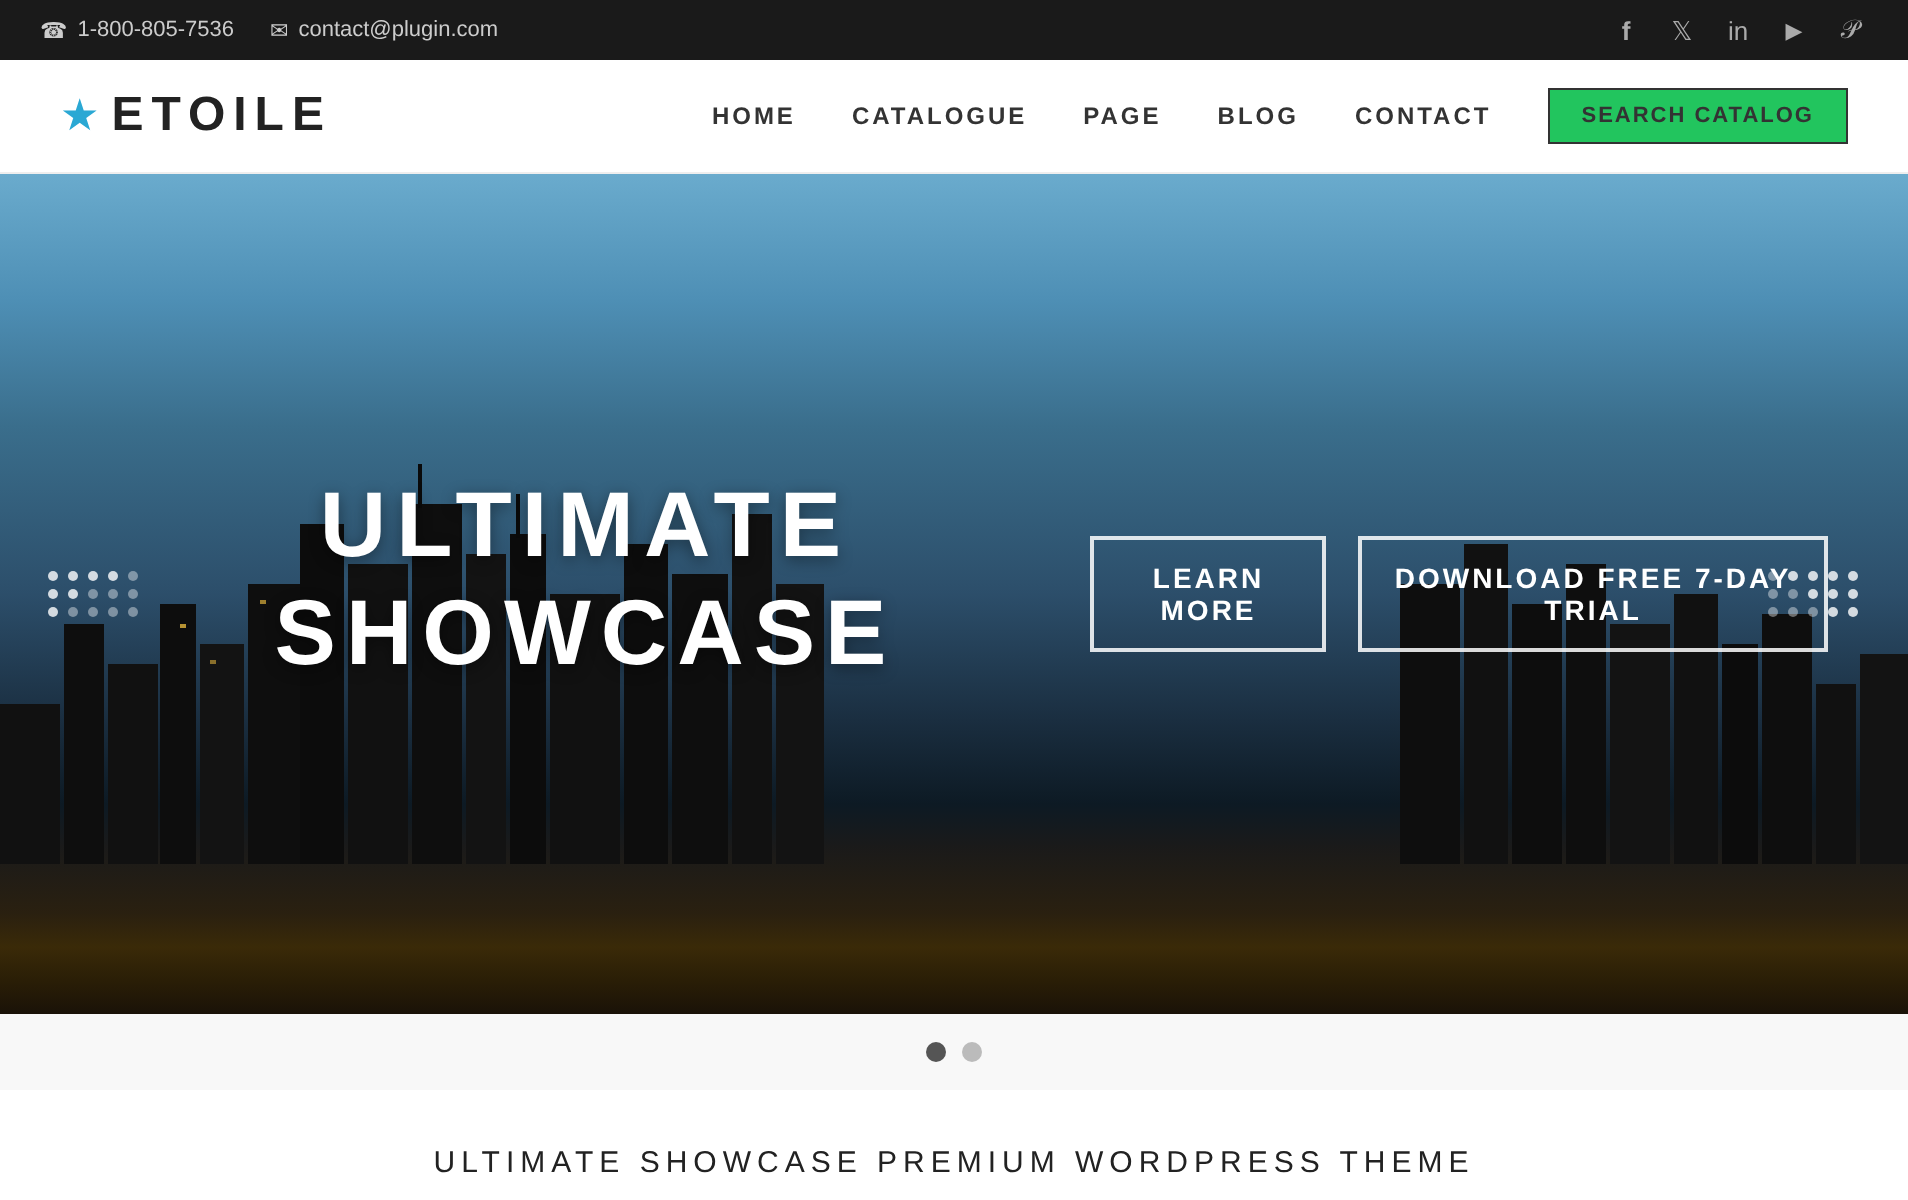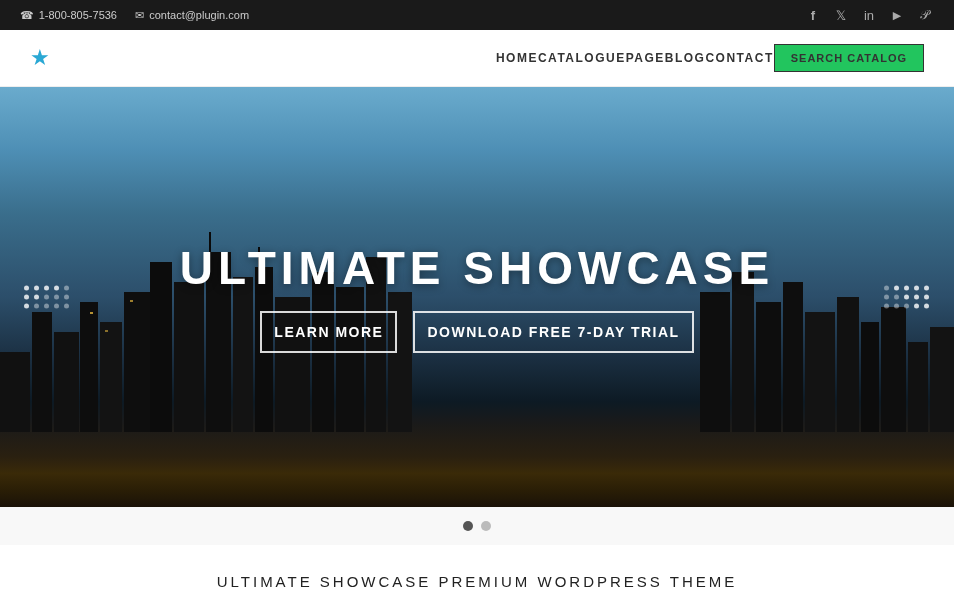--- a/index.html
+++ b/index.html
@@ -41,21 +41,21 @@
       font-size: 22px;
     }
     .logo-text {
       font-size: 24px;
       font-weight: 700;
       letter-spacing: 4px;
       color: #222;
       text-transform: uppercase;
     }
     .main-nav {
-      display: flex; align-items: center; 
+      display: flex; align-items: center; gap: 28px;
     }
     .nav-link {
       font-size: 12px;
       font-weight: 700;
       letter-spacing: 1.5px;
       color: #333;
       text-transform: uppercase;
       cursor: pointer;
       text-decoration: none;
     }
@@ -93,21 +93,21 @@
         #2a2010 88%,
         #3a2a08 92%,
         #2a1e06 96%,
         #1a1208 100%
       );
     }
     .hero-content {
       position: absolute;
       inset: 0;
       display: flex;
-      flex-direction: column;
+      flex-direction: row;
       align-items: center;
       justify-content: center;
       text-align: center;
       padding: 0 40px;
     }
     .hero-title {
       font-size: 46px;
       font-weight: 700;
       letter-spacing: 5px;
       color: #fff;
@@ -213,20 +213,21 @@
     <span class="social-icon" style="font-size:13px;">𝕏</span>
     <span class="social-icon" style="font-size:13px;">in</span>
     <span class="social-icon" style="font-size:11px;">▶</span>
     <span class="social-icon" style="font-size:13px;">𝒫</span>
   </div>
 </div>
 
 <div class="header">
   <div class="logo">
     <span class="logo-star">★</span>
+    <span class="logo-text">ETOILE</span>
   </div>
   <nav class="main-nav">
     <a class="nav-link">HOME</a>
     <a class="nav-link">CATALOGUE</a>
     <a class="nav-link">PAGE</a>
     <a class="nav-link">BLOG</a>
     <a class="nav-link">CONTACT</a>
     <button class="search-btn">SEARCH CATALOG</button>
   </nav>
 </div>

